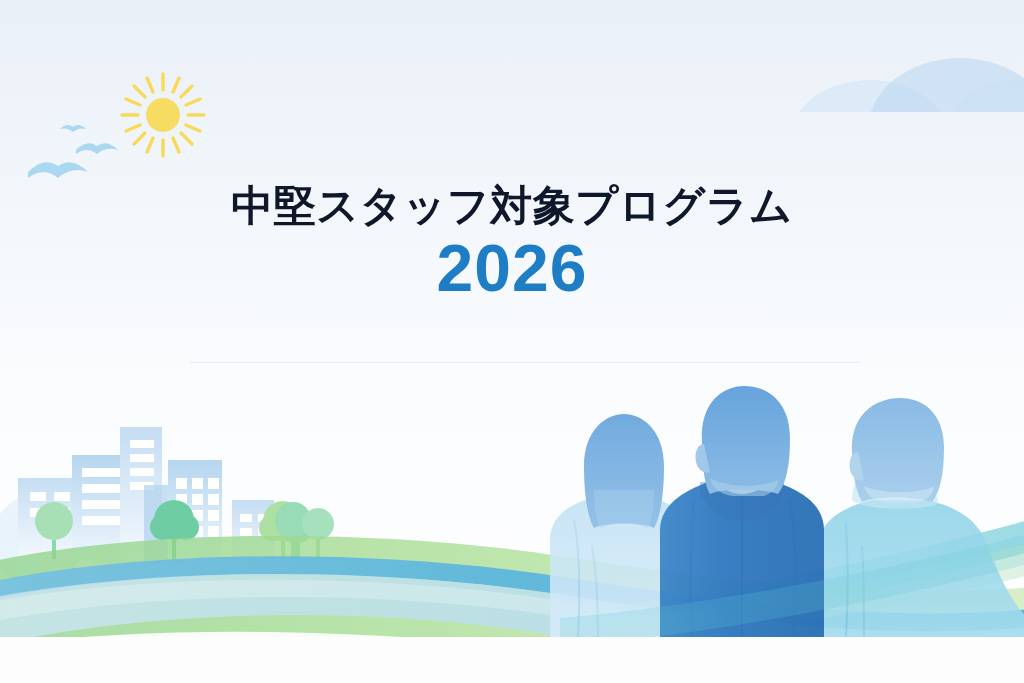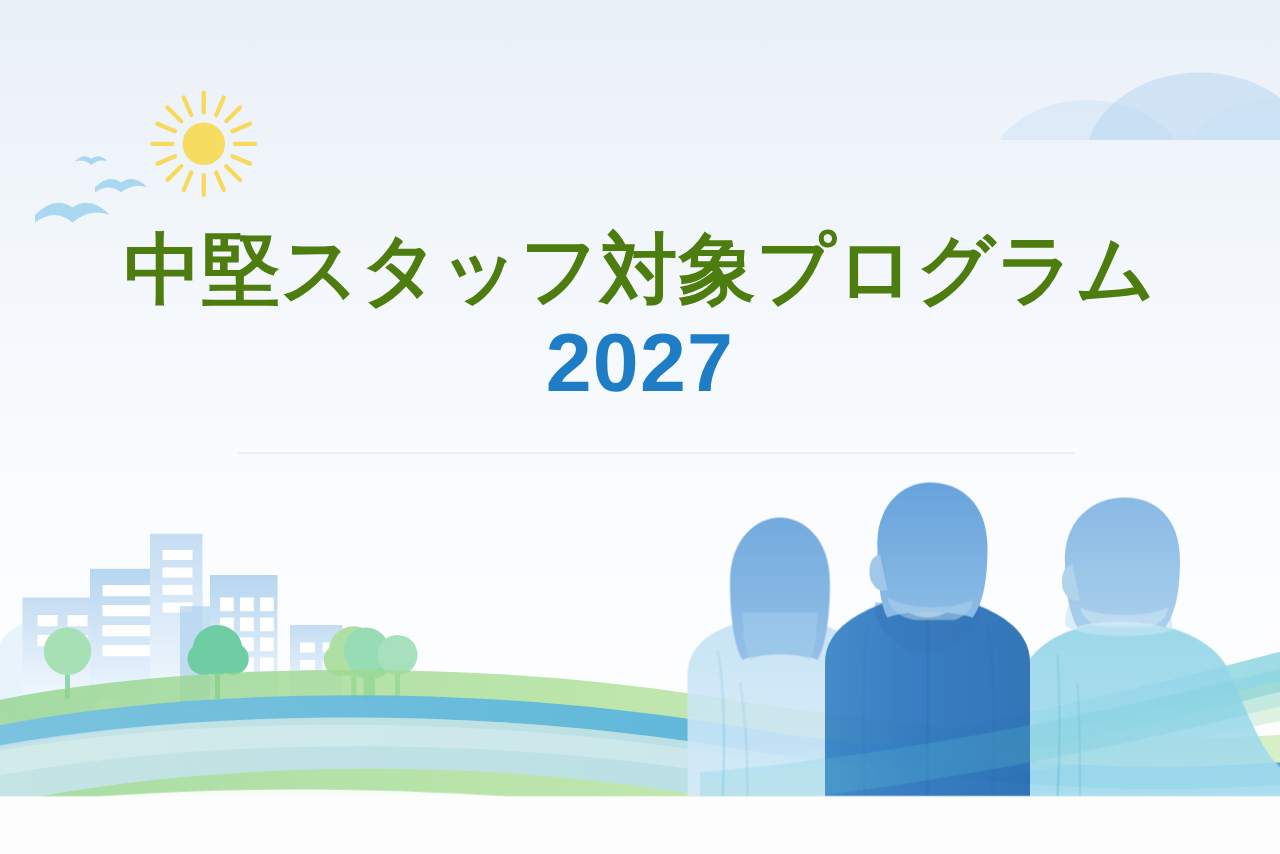--- a/index.html
+++ b/index.html
@@ -26,24 +26,24 @@
     position: absolute;
     left: 0;
     top: 182px;
     width: 1024px;
     text-align: center;
     z-index: 5;
   }
   .title-main {
     font-family: "Liberation Sans", "DejaVu Sans", sans-serif;
     font-weight: 700;
-    font-size: 62px;
+    font-size: 42px;
     line-height: 1.12;
     letter-spacing: 0.5px;
-    color: #4d7c0f;
+    color: #0f172a;
     margin: 0;
     white-space: nowrap;
   }
   .title-year {
     font-family: "Liberation Sans", "DejaVu Sans", sans-serif;
     font-weight: 700;
     font-size: 66px;
     line-height: 1.0;
     letter-spacing: 1px;
     color: #1e7dc4;
@@ -300,16 +300,16 @@
       <path d="M560 618 C 720 604, 880 572, 1044 530 L1044 560 C 880 602, 720 634, 560 646 Z" fill="#63c9d6" opacity="0.22"></path>
       <path d="M-20 648 C 180 620, 400 632, 600 654 C 780 674, 900 676, 1044 664 L1044 690 L-20 690 Z" fill="#ffffff" opacity="0.9"></path>
       <rect x="0" y="637" width="1024" height="46" fill="#fdfdfe"></rect>
     </g>
   </svg>
 
   <div class="divider"></div>
 
   <div class="title-block">
     <h1 class="title-main">中堅スタッフ対象プログラム</h1>
-    <div class="title-year">2027</div>
+    <div class="title-year">2026</div>
   </div>
 
 </div>
 
 </body></html>

